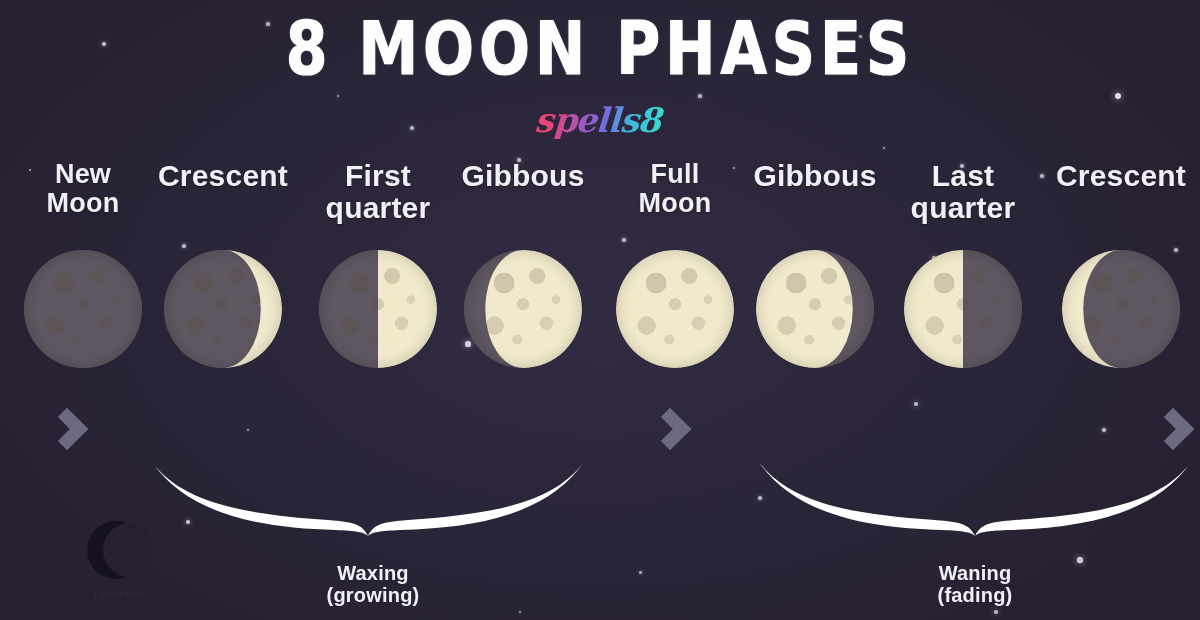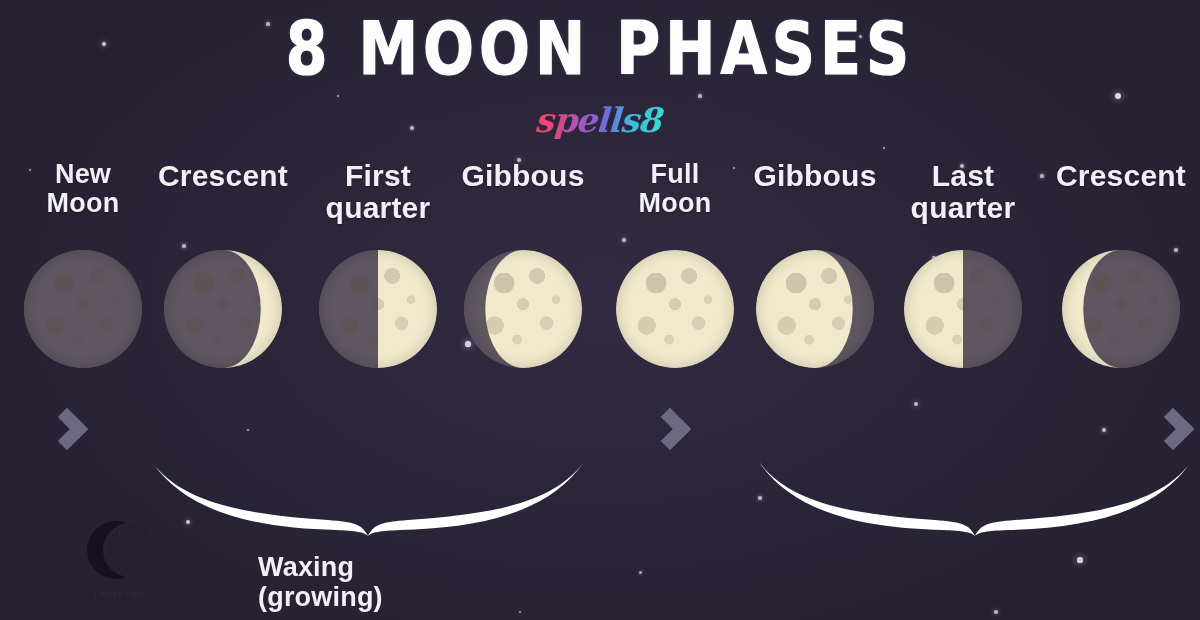--- a/index.html
+++ b/index.html
@@ -135,27 +135,28 @@
     border-top:13px solid #6c6a82;
     transform:rotate(45deg);
   }
 
   
   .brace { position:absolute; }
 
   
   .caption {
     position:absolute;
-    text-align:left;
-    font-size:27px;
+    text-align:center;
+    font-size:20px;
     font-weight:600;
     color:#f2f0f6;
     line-height:1.12;
     white-space:pre-line;
     letter-spacing:.2px;
+    margin-top:10px;
   }
 
   
   #watermark {
     position:absolute;
     left:78px; top:518px;
     width:84px; height:92px;
     opacity:.55;
     text-align:center;
   }
@@ -329,20 +330,22 @@
 
   <svg class="brace" style="left:755px; top:458px;" width="440" height="78" viewBox="0 0 440 78">
     <path d="M4 4 C 34 44, 92 56, 180 62 C 206 64, 214 66, 220 78
              C 226 66, 234 64, 260 62 C 348 56, 406 44, 436 4
              C 400 56, 330 70, 252 72 C 232 73, 224 74, 220 78
              C 216 74, 208 73, 188 72 C 110 70, 40 56, 4 4 Z" fill="#ffffff"></path>
   </svg>
 
   <div class="caption" style="left:258px; top:552px; width:230px;">Waxing
 (growing)</div>
+  <div class="caption" style="left:860px; top:552px; width:230px;">Waning
+(fading)</div>
 
   <div id="watermark">
     <svg width="72" height="66" viewBox="0 0 72 66">
       <defs>
         <mask id="wm-mask">
           <rect width="72" height="66" fill="#fff"></rect>
           <circle cx="46" cy="32" r="27" fill="#000"></circle>
         </mask>
         <pattern id="speck" width="4" height="4" patternUnits="userSpaceOnUse">
           <rect width="4" height="4" fill="none"></rect>

